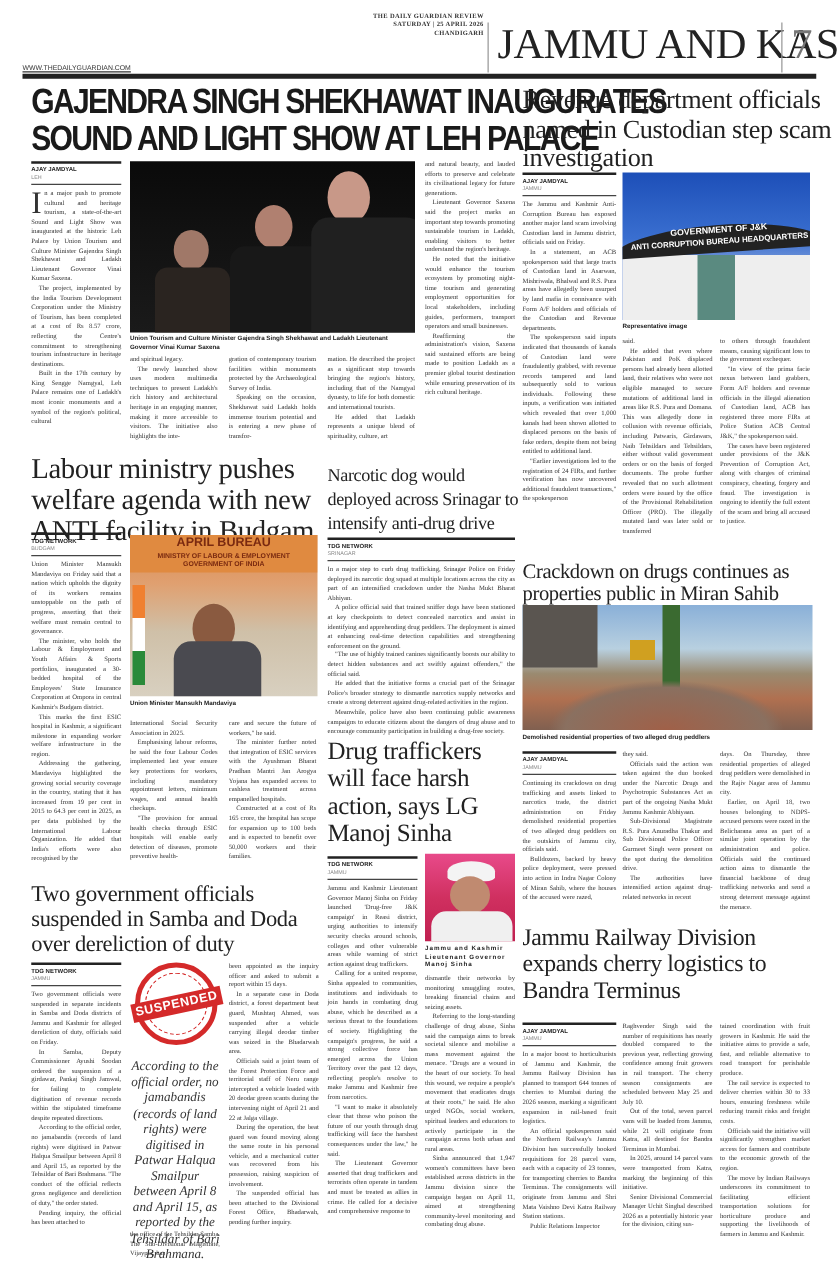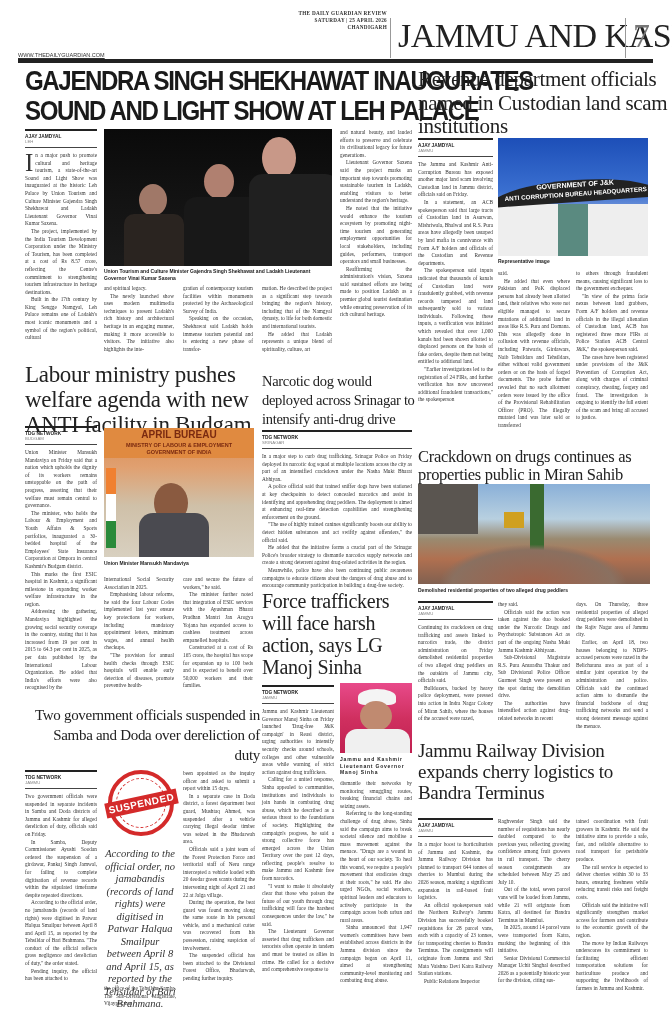--- a/index.html
+++ b/index.html
@@ -72,21 +72,21 @@
   <p style="text-indent:0">mation. He described the project as a significant step towards bringing the region's history, including that of the Namgyal dynasty, to life for both domestic and international tourists.</p>
   <p>He added that Ladakh represents a unique blend of spirituality, culture, art</p>
 </div>
 <div class="body-text abs" style="left:340px;top:129px;width:72px;">
   <p style="text-indent:0">and natural beauty, and lauded efforts to preserve and celebrate its civilisational legacy for future generations.</p>
   <p>Lieutenant Governor Saxena said the project marks an important step towards promoting sustainable tourism in Ladakh, enabling visitors to better understand the region's heritage.</p>
   <p>He noted that the initiative would enhance the tourism ecosystem by promoting night-time tourism and generating employment opportunities for local stakeholders, including guides, performers, transport operators and small businesses.</p>
   <p>Reaffirming the administration's vision, Saxena said sustained efforts are being made to position Ladakh as a premier global tourist destination while ensuring preservation of its rich cultural heritage.</p>
 </div>
 
-<div class="hl-serif abs" style="left:418px;top:68px;width:250px;font-size:21px;line-height:23.5px;">Revenue department officials named in Custodian land scam institutions</div>
+<div class="hl-serif abs" style="left:418px;top:68px;width:250px;font-size:21px;line-height:23.5px;">Revenue department officials named in Custodian step scam investigation</div>
 <div class="abs" style="left:418px;top:138px;width:75px;">
   <div class="byline">AJAY JAMDYAL</div>
   <div class="byline-loc">JAMMU</div>
   <div class="body-text">
     <p style="text-indent:0">The Jammu and Kashmir Anti-Corruption Bureau has exposed another major land scam involving Custodian land in Jammu district, officials said on Friday.</p>
     <p>In a statement, an ACB spokesperson said that large tracts of Custodian land in Asarwan, Mishriwala, Bhalwal and R.S. Pura areas have allegedly been usurped by land mafia in connivance with Form A/F holders and officials of the Custodian and Revenue departments.</p>
     <p>The spokesperson said inputs indicated that thousands of kanals of Custodian land were fraudulently grabbed, with revenue records tampered and land subsequently sold to various individuals. Following these inputs, a verification was initiated which revealed that over 1,000 kanals had been shown allotted to displaced persons on the basis of fake orders, despite them not being entitled to additional land.</p>
     <p>"Earlier investigations led to the registration of 24 FIRs, and further verification has now uncovered additional fraudulent transactions," the spokesperson</p>
   </div>
 </div>
@@ -148,21 +148,21 @@
   <div class="byline-loc">SRINAGAR</div>
   <div class="body-text">
     <p style="text-indent:0">In a major step to curb drug trafficking, Srinagar Police on Friday deployed its narcotic dog squad at multiple locations across the city as part of an intensified crackdown under the Nasha Mukt Bharat Abhiyan.</p>
     <p>A police official said that trained sniffer dogs have been stationed at key checkpoints to detect concealed narcotics and assist in identifying and apprehending drug peddlers. The deployment is aimed at enhancing real-time detection capabilities and strengthening enforcement on the ground.</p>
     <p>"The use of highly trained canines significantly boosts our ability to detect hidden substances and act swiftly against offenders," the official said.</p>
     <p>He added that the initiative forms a crucial part of the Srinagar Police's broader strategy to dismantle narcotics supply networks and create a strong deterrent against drug-related activities in the region.</p>
     <p>Meanwhile, police have also been continuing public awareness campaigns to educate citizens about the dangers of drug abuse and to encourage community participation in building a drug-free society.</p>
   </div>
 </div>
 
-<div class="hl-serif abs" style="left:262px;top:590px;width:155px;font-size:20px;line-height:22px;">Force traffickers will face harsh action, says LG Manoj Sinha</div>
+<div class="hl-serif abs" style="left:262px;top:590px;width:155px;font-size:20px;line-height:22px;">Drug traffickers will face harsh action, says LG Manoj Sinha</div>
 <div class="abs" style="left:262px;top:685px;width:72px;">
   <div class="byline">TDG NETWORK</div>
   <div class="byline-loc">JAMMU</div>
   <div class="body-text">
     <p style="text-indent:0">Jammu and Kashmir Lieutenant Governor Manoj Sinha on Friday launched 'Drug-free J&amp;K campaign' in Reasi district, urging authorities to intensify security checks around schools, colleges and other vulnerable areas while warning of strict action against drug traffickers.</p>
     <p>Calling for a united response, Sinha appealed to communities, institutions and individuals to join hands in combating drug abuse, which he described as a serious threat to the foundations of society. Highlighting the campaign's progress, he said a strong collective force has emerged across the Union Territory over the past 12 days, reflecting people's resolve to make Jammu and Kashmir free from narcotics.</p>
     <p>"I want to make it absolutely clear that those who poison the future of our youth through drug trafficking will face the harshest consequences under the law," he said.</p>
     <p>The Lieutenant Governor asserted that drug traffickers and terrorists often operate in tandem and must be treated as allies in crime. He called for a decisive and comprehensive response to</p>
   </div>
 </div>
@@ -198,21 +198,21 @@
   <p style="text-indent:0">they said.</p>
   <p>Officials said the action was taken against the duo booked under the Narcotic Drugs and Psychotropic Substances Act as part of the ongoing Nasha Mukt Jammu Kashmir Abhiyaan.</p>
   <p>Sub-Divisional Magistrate R.S. Pura Anuradha Thakur and Sub Divisional Police Officer Gurmeet Singh were present on the spot during the demolition drive.</p>
   <p>The authorities have intensified action against drug-related networks in recent</p>
 </div>
 <div class="body-text abs" style="left:576px;top:601px;width:72px;">
   <p style="text-indent:0">days. On Thursday, three residential properties of alleged drug peddlers were demolished in the Rajiv Nagar area of Jammu city.</p>
   <p>Earlier, on April 18, two houses belonging to NDPS-accused persons were razed in the Belicharana area as part of a similar joint operation by the administration and police. Officials said the continued action aims to dismantle the financial backbone of drug trafficking networks and send a strong deterrent message against the menace.</p>
 </div>
 
-<div class="hl-serif abs" style="left:25px;top:705px;width:235px;font-size:15px;line-height:20px;text-align:right;">Two government officials suspended in Samba and Doda over dereliction of duty</div>
+<div class="hl-serif abs" style="left:25px;top:705px;width:235px;font-size:18px;line-height:20px;">Two government officials suspended in Samba and Doda over dereliction of duty</div>
 <div class="abs" style="left:25px;top:770px;width:72px;">
   <div class="byline">TDG NETWORK</div>
   <div class="byline-loc">JAMMU</div>
   <div class="body-text">
     <p style="text-indent:0">Two government officials were suspended in separate incidents in Samba and Doda districts of Jammu and Kashmir for alleged dereliction of duty, officials said on Friday.</p>
     <p>In Samba, Deputy Commissioner Ayushi Soodan ordered the suspension of a girdawar, Pankaj Singh Jamwal, for failing to complete digitisation of revenue records within the stipulated timeframe despite repeated directions.</p>
     <p>According to the official order, no jamabandis (records of land rights) were digitised in Patwar Halqua Smailpur between April 8 and April 15, as reported by the Tehsildar of Bari Brahmana. "The conduct of the official reflects gross negligence and dereliction of duty," the order stated.</p>
     <p>Pending inquiry, the official has been attached to</p>
   </div>
 </div>

